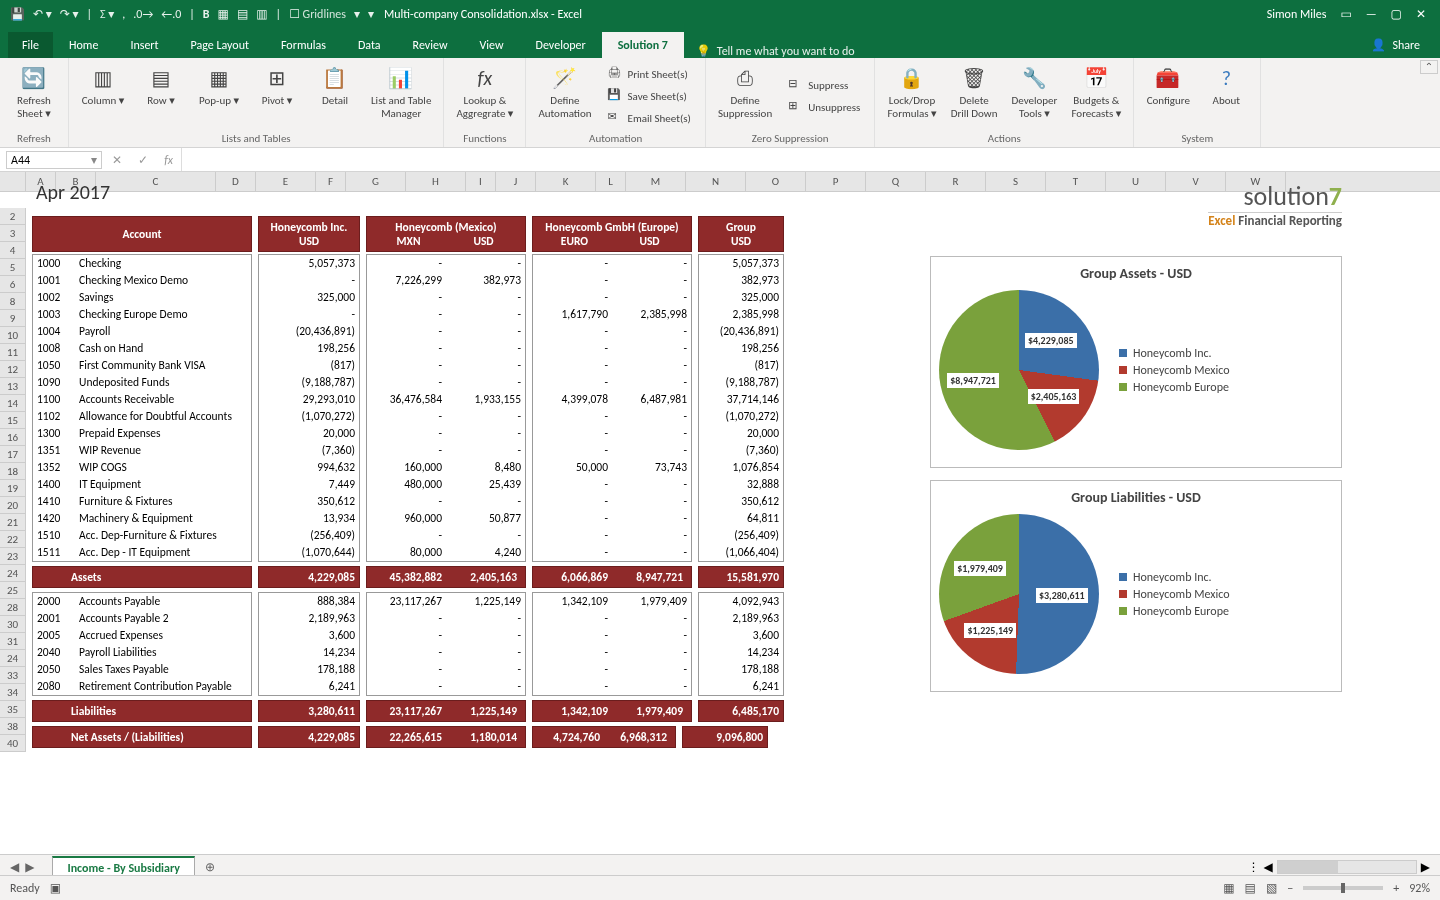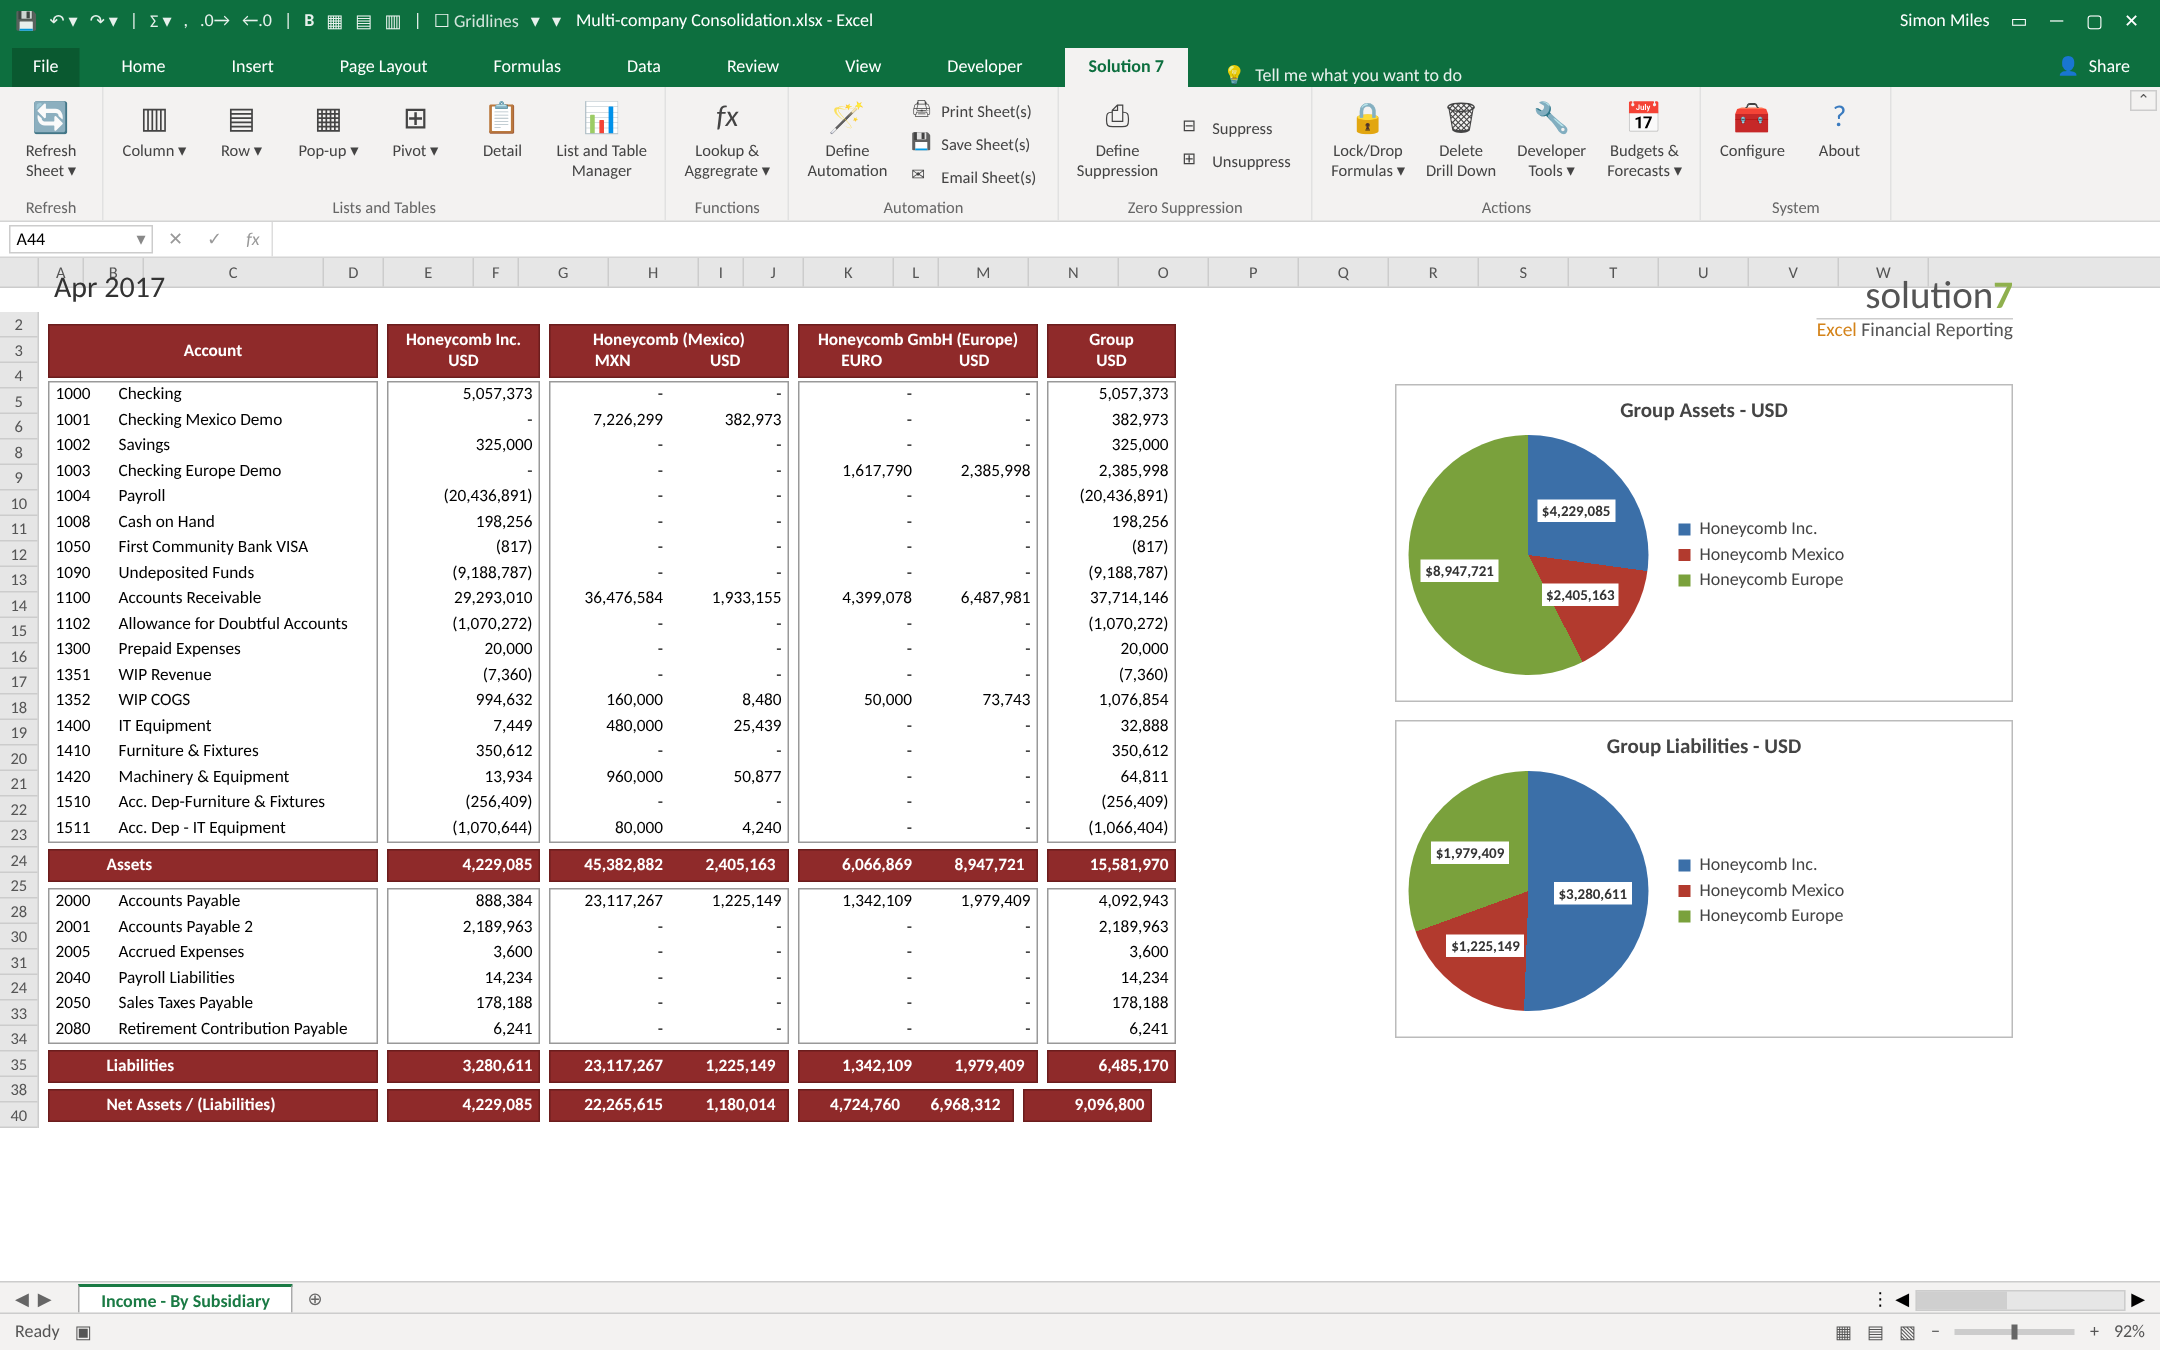--- a/index.html
+++ b/index.html
@@ -6,21 +6,21 @@
 body { background: #fff; width: 1440px; height: 900px; overflow: hidden; font-size: 12px; }
 
 
 .titlebar { height: 28px; background: #0d6f3f; display: flex; align-items: center; color: #fff; font-size: 12px; }
 .titlebar .qat { display: flex; gap: 8px; padding: 0 10px; align-items: center; }
 .titlebar .qat span { opacity: .9; }
 .titlebar .title { flex: 1; }
 .titlebar .right { display: flex; gap: 14px; padding: 0 14px; align-items: center; }
 
 
-.menutabs { height: 30px; background: #0d6f3f; display: flex; align-items: flex-end; color: #fff; padding: 0 8px; gap: 12px; }
+.menutabs { height: 30px; background: #0d6f3f; display: flex; align-items: flex-end; color: #fff; padding: 0 8px; gap: 0; }
 .menutabs .file { background: #0a5930; padding: 6px 14px; }
 .menutabs .tab { padding: 6px 16px; cursor: pointer; }
 .menutabs .tab.active { background: #f3f2f1; color: #0d6f3f; font-weight: 600; }
 .menutabs .tell { margin-left: 12px; opacity: .9; display: flex; gap: 6px; align-items: center; }
 .menutabs .share { margin-left: auto; display: flex; align-items: center; gap: 6px; padding: 6px 12px; }
 
 
 .ribbon { height: 90px; background: #f3f2f1; border-bottom: 1px solid #d4d4d4; display: flex; }
 .ribgrp { border-right: 1px solid #e1e1e1; padding: 4px 10px 2px; display: flex; flex-direction: column; }
 .ribgrp .row { display: flex; gap: 10px; justify-content: center; flex: 1; }
@@ -76,21 +76,21 @@
 .col-g .num { width: 100%; }
 
 .sumrow { display: flex; gap: 6px; margin-top: 4px; }
 .sumcell { background: #8f2a2a; color: #fff; text-align: right; font-size: 11.5px; border: 1px solid #6b1d1d; padding: 3px 4px; font-weight: bold; }
 .sumcell.lab { text-align: left; padding-left: 38px; }
 
 
 .logo { position: absolute; right: 8px; top: 0; text-align: right; }
 .logo .l1 { font-size: 26px; font-weight: 300; color: #555; }
 .logo .l1 b { color: #8fb04e; font-weight: bold; }
-.logo .l2 { font-size: 13px; color: #d4831a; border-top: 1px solid #ccc; }
+.logo .l2 { font-size: 13px; color: #d4831a; border-top: 1px solid #ccc; font-weight: bold; }
 
 .chartbox { position: absolute; right: 8px; border: 1px solid #bbb; background: #fff; width: 412px; height: 212px; padding: 8px; }
 .chartbox.c1 { top: 76px; }
 .chartbox.c2 { top: 300px; }
 .chartbox .ct { text-align: center; font-weight: bold; font-size: 14px; color: #444; }
 .pie-wrap { display: flex; align-items: center; gap: 20px; margin-top: 8px; }
 .pie { width: 160px; height: 160px; border-radius: 50%; position: relative; }
 .pie .slab { position: absolute; background: #fff; color: #333; font-size: 10px; padding: 1px 3px; font-weight: bold; text-align: center; }
 .legend { font-size: 12px; color: #444; }
 .legend div { display: flex; align-items: center; gap: 6px; margin: 3px 0; }

